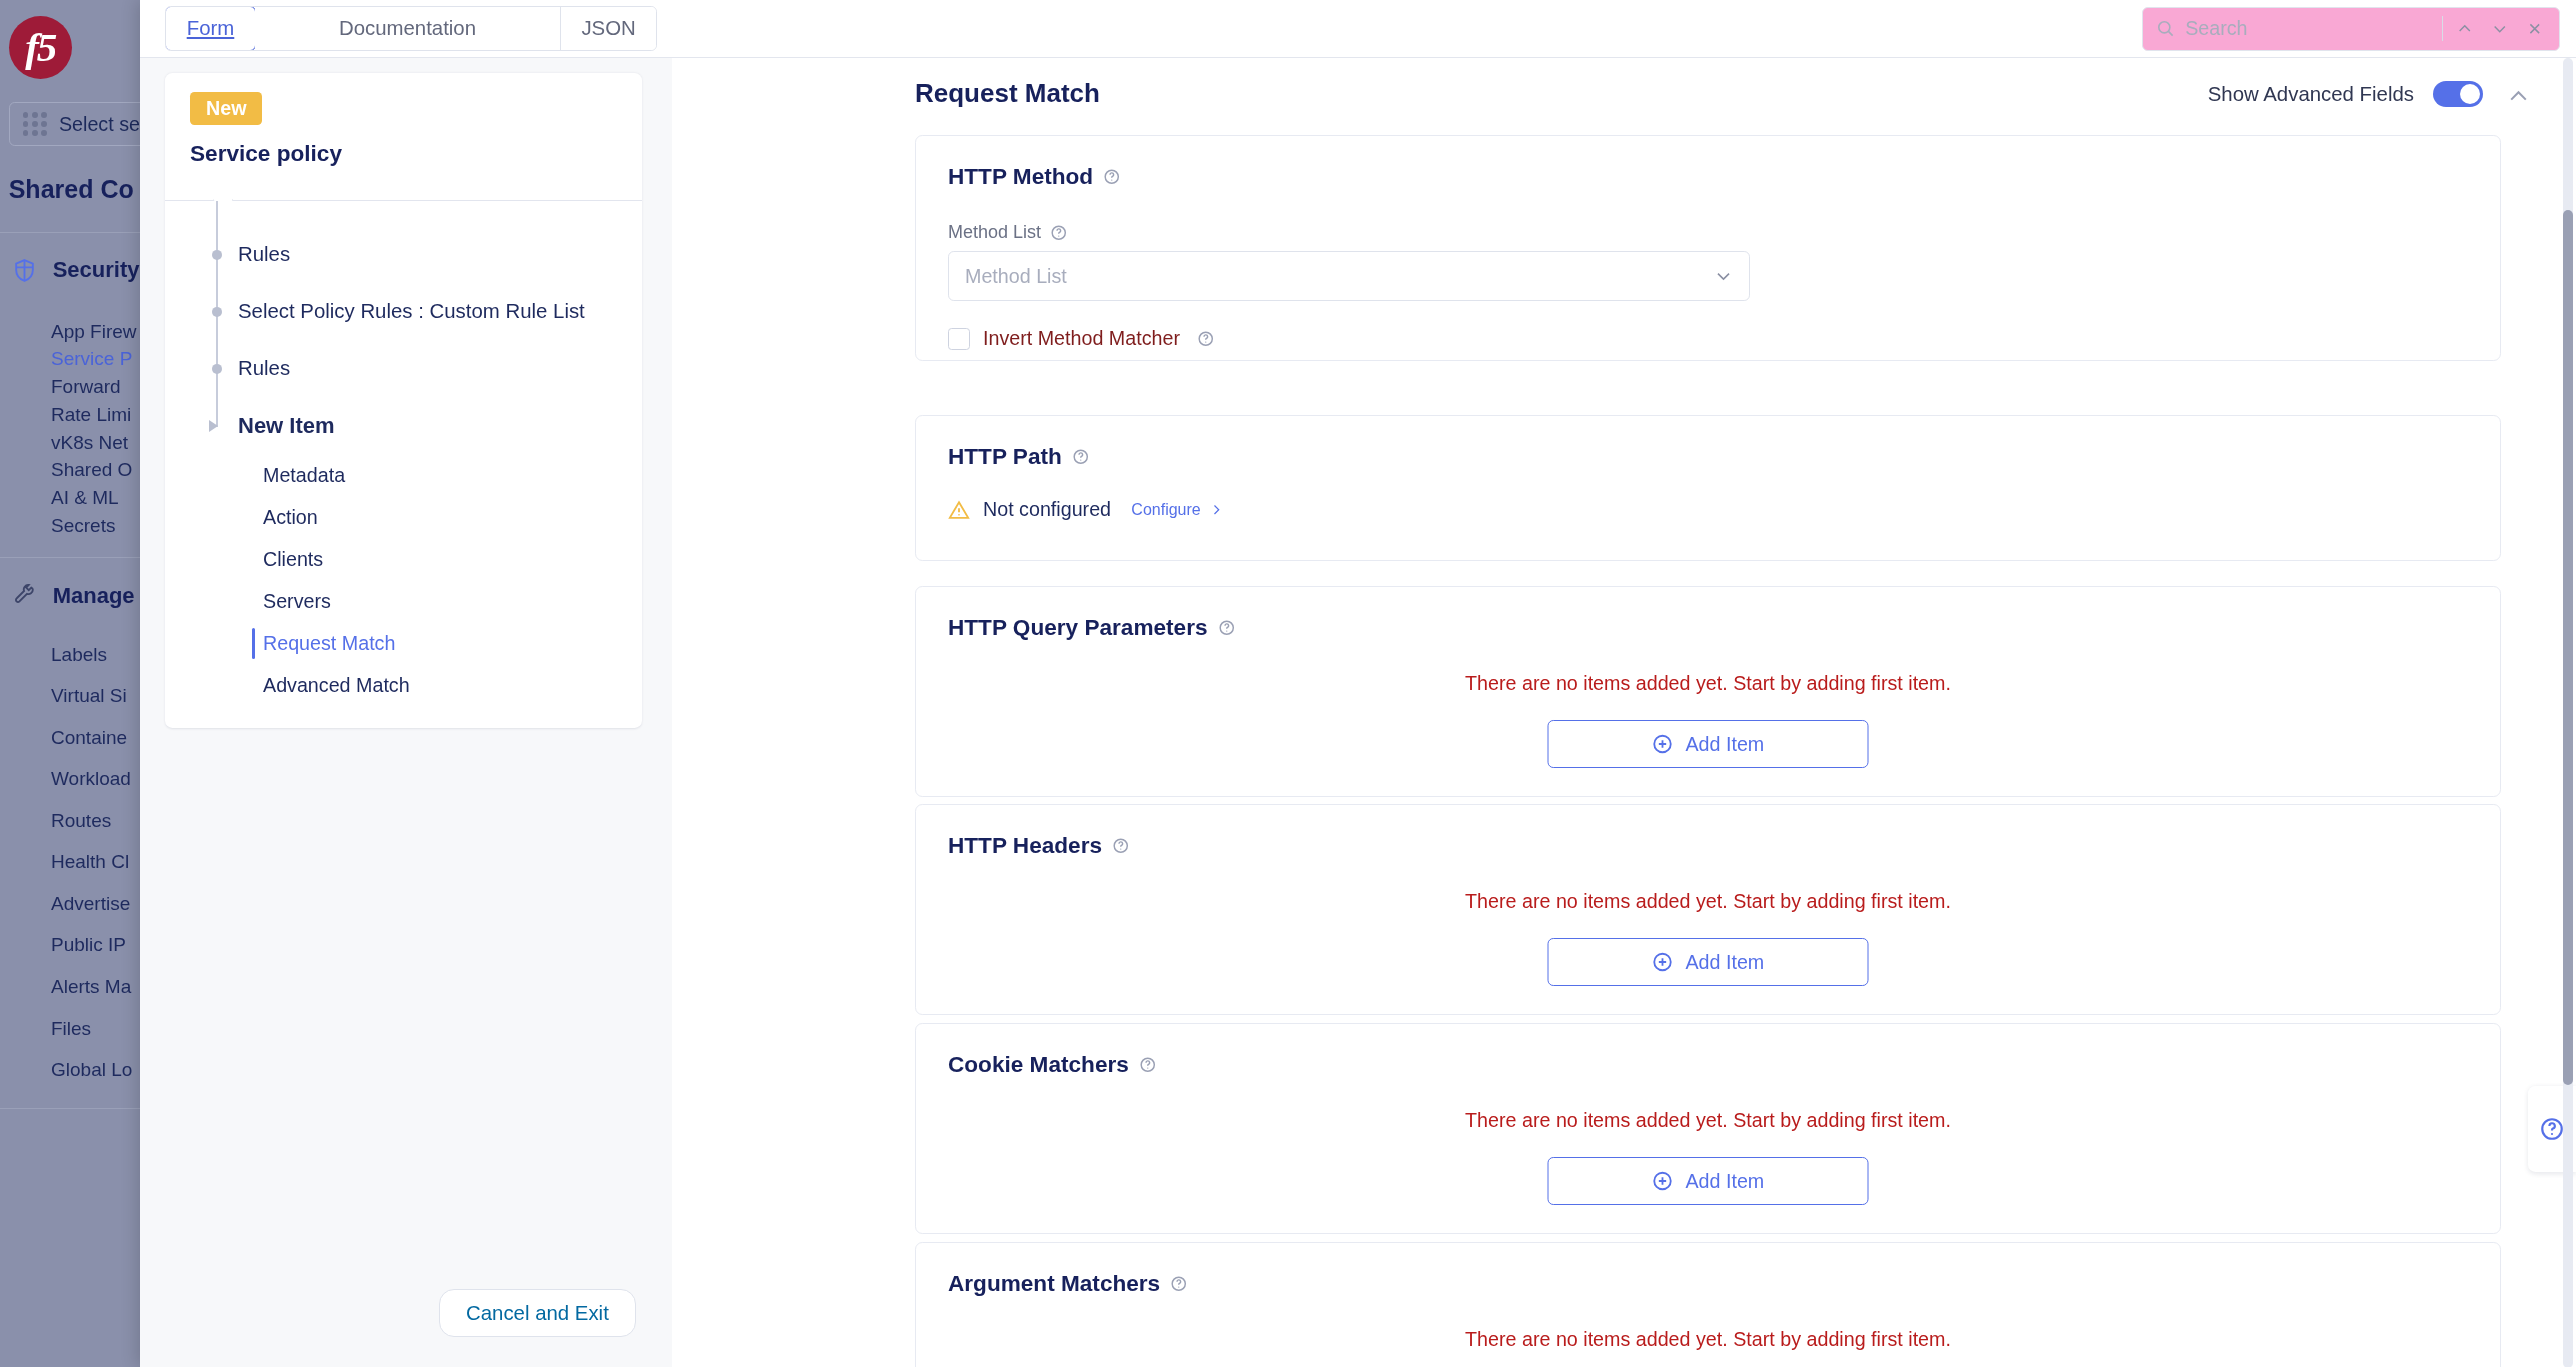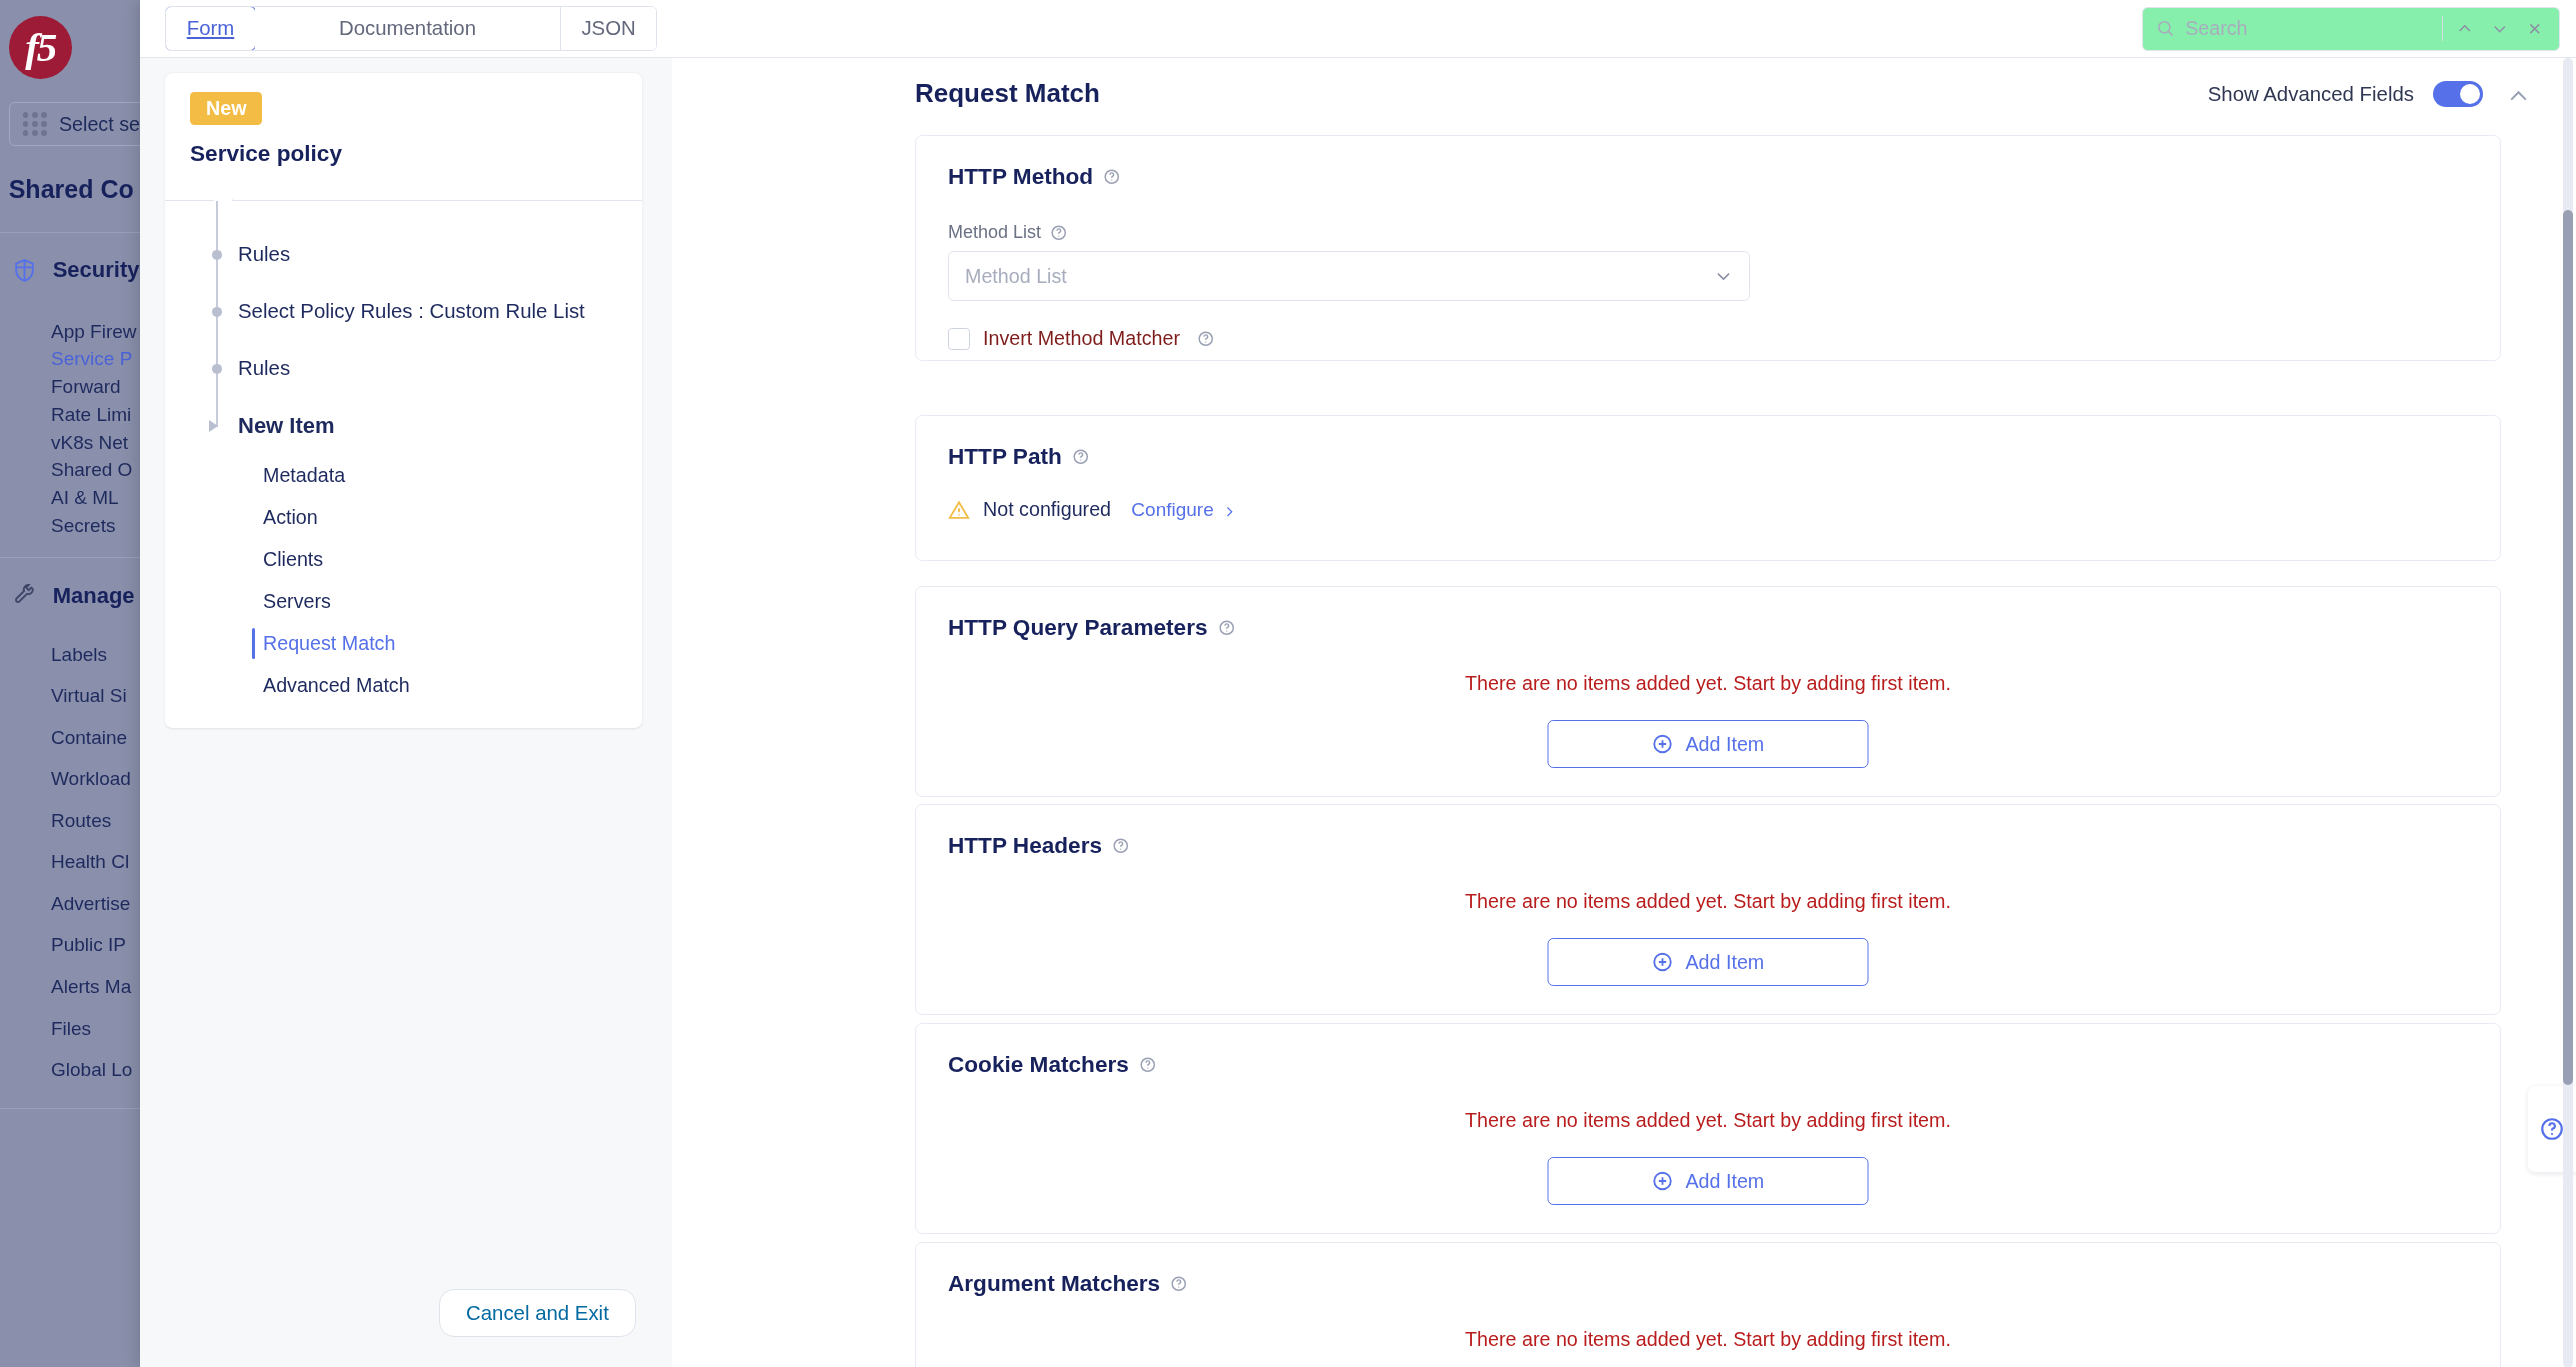--- a/index.html
+++ b/index.html
@@ -120,21 +120,21 @@
   }
   .tab.wide { min-width: 306px; }
 
   
   #searchbox {
     position: absolute; right: 16px; top: 6.6px;
     width: 418px; height: 44px;
     border: 0.7px solid #e1e4ed;
     border-radius: 5.8px;
     display: flex; align-items: center;
-    background: #86efac;
+    background: #f9a8d4;
   }
   #searchbox .s-icon { margin-left: 13px; width: 19px; height: 19px; display:block; flex:0 0 auto;}
   #search-input {
     flex: 1 1 auto;
     border: none; outline: none;
     font-size: 19.7px; color: #303752;
     font-family: "Liberation Sans", sans-serif;
     margin-left: 10.2px;
     background: transparent;
     min-width: 0;
@@ -326,21 +326,21 @@
   }
   .checkline .ctext { font-size: 19.7px; color: #7f1d1d; white-space: nowrap;}
 
   .notconf {
     position: absolute; left: 32px; top: 82px;
     display: flex; align-items: center; gap: 13px;
   }
   .warn-tri { width: 22px; height: 22px; display:block; flex:0 0 auto;}
   .notconf-text { font-size: 19.7px; color: #1e2a5e; white-space: nowrap;}
   .configure-link {
-    font-size: 19px; color: #5570e8; cursor: pointer;
+    font-size: 16px; color: #5570e8; cursor: pointer;
     display: flex; align-items: flex-end; gap: 8.7px;
     margin-left: 7.3px; white-space: nowrap;
   }
   .configure-link svg { width: 14.6px; height: 17.5px; display:block;}
 
   .empty-text {
     position: absolute; left: 0; right: 0; top: 85px;
     text-align: center;
     font-size: 19.7px; color: #b91c1c;
   }

